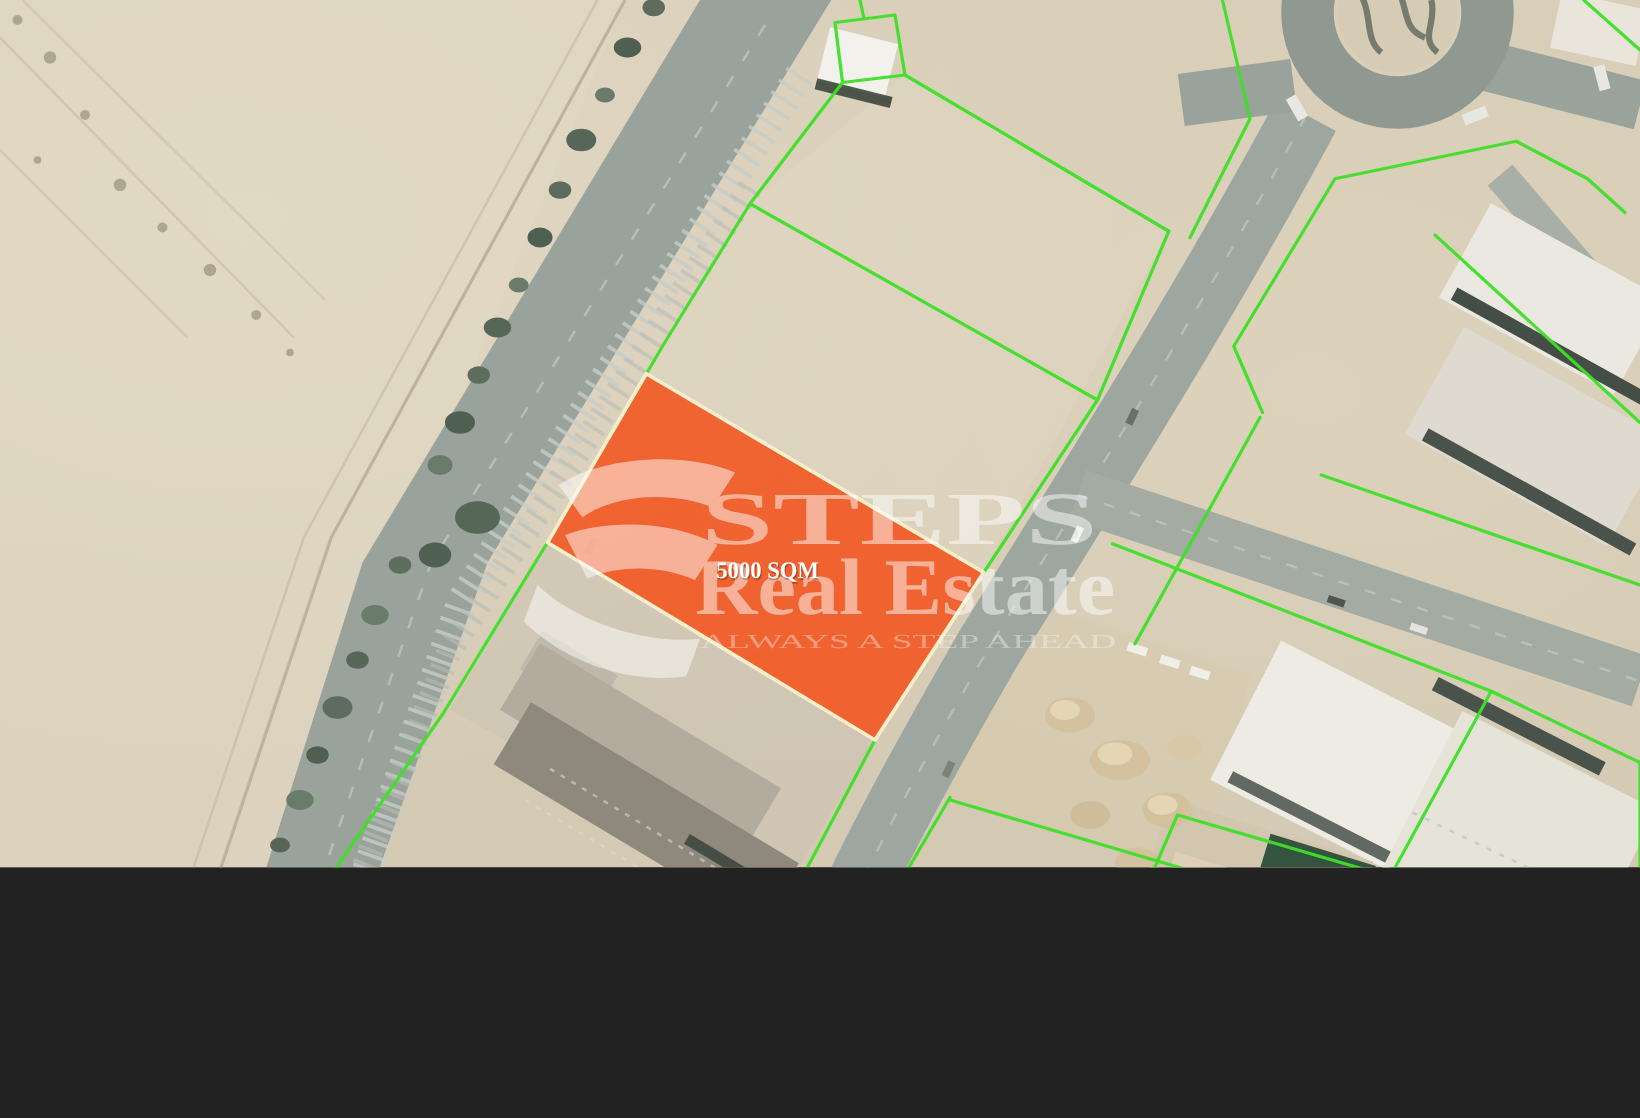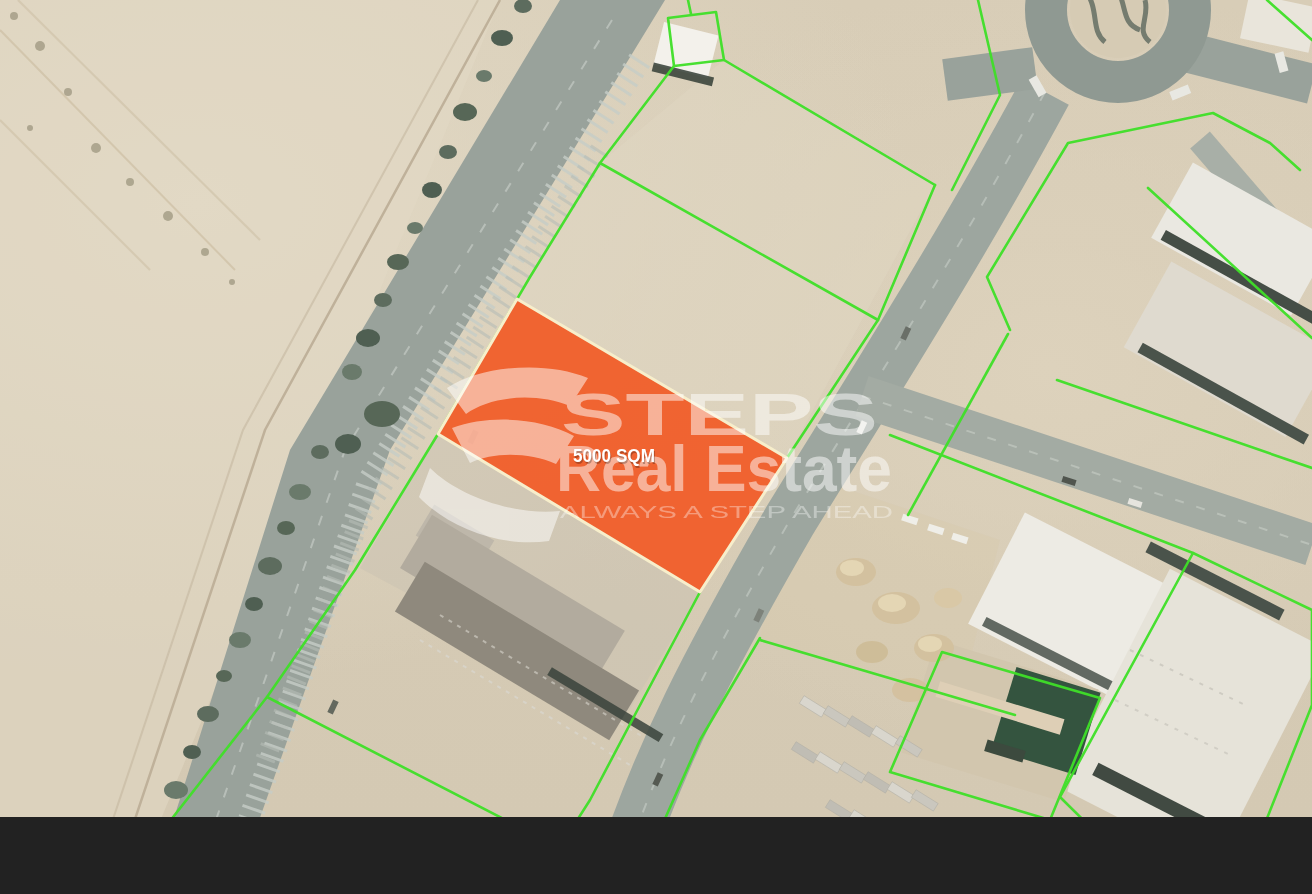--- a/index.html
+++ b/index.html
@@ -1,22 +1,22 @@
 <!DOCTYPE html>
 <html><head>
 <meta charset="utf-8">
 <style>
   html,body{margin:0;padding:0;background:#222;}
   .map-frame{
-    position:relative;width:1312px;height:817px;overflow:hidden;
+    position:relative;width:1312px;height:694px;overflow:hidden;
     background:
       radial-gradient(1200px 800px at 15% 25%, #e2d9c5 0%, rgba(226,217,197,0) 60%),
       radial-gradient(1000px 700px at 80% 45%, #ddd2bc 0%, rgba(221,210,188,0) 55%),
       linear-gradient(#d8cdb7,#d4c9b3);
-    font-family:Liberation Sans, sans-serif;
+    font-family:Liberation Serif, serif;
   }
   .map-frame svg{position:absolute;left:0;top:0;}
   text{user-select:none;}
   .wm-heavy{font-weight:700;}
 </style>
 </head>
 <body>
 
 <div class="map-frame">
 <svg width="1312" height="894" viewBox="0 0 1312 894">

